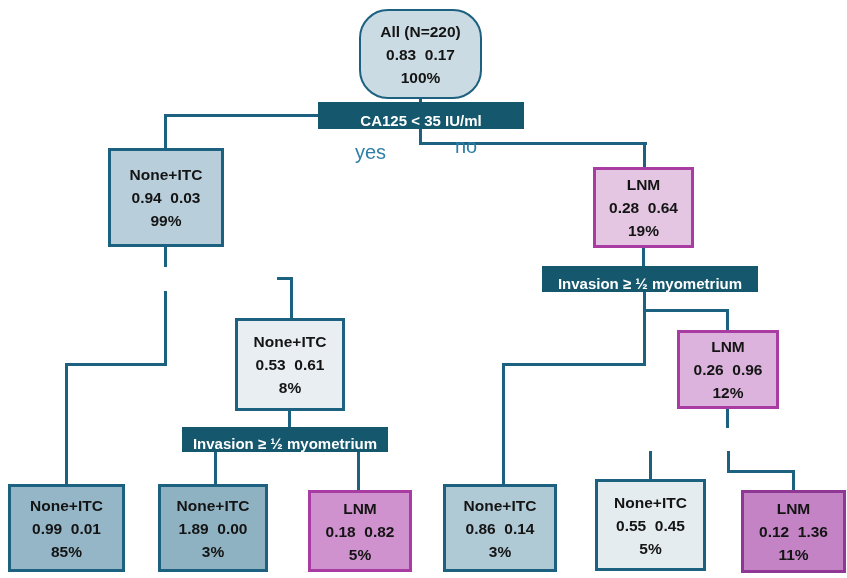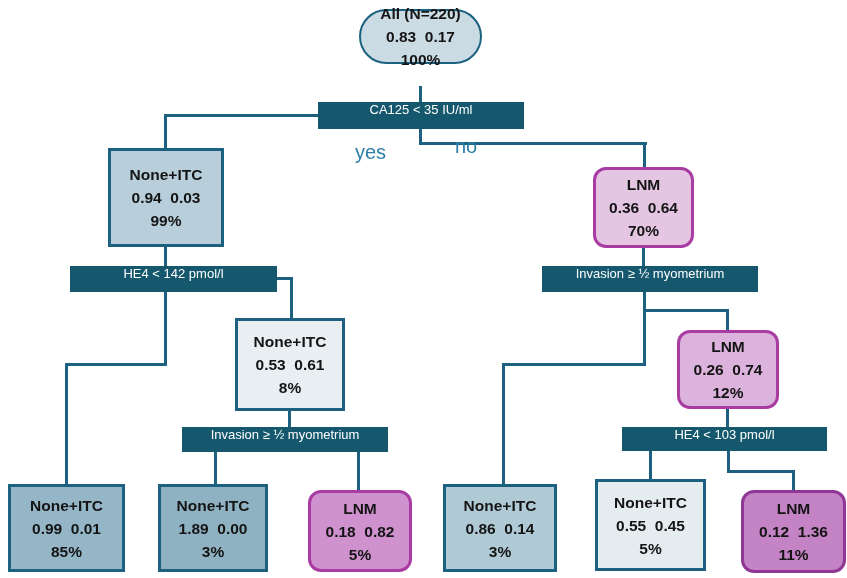--- a/index.html
+++ b/index.html
@@ -7,26 +7,26 @@
     position:relative; width:847px; height:578px; background:#ffffff;
     font-family:"Liberation Sans", sans-serif; overflow:hidden;
   }
   .node {
     position:absolute; box-sizing:border-box;
     border:3px solid #1C617F;
     display:flex; flex-direction:column; justify-content:center; align-items:center;
     font-weight:700; font-size:15.5px; line-height:23px; color:#141414; text-align:center;
   }
   .node .vals { white-space:pre; }
-  .node.pink { border-color:#A83CA3;border-radius:13px; }
+  .node.pink { border-color:#A83CA3; }
   .node.pink-dark { border-color:#8F3794; }
   .bar {
     position:absolute; box-sizing:border-box; background:#15586E; color:#ffffff;
-    display:flex; align-items:flex-start; justify-content:center;
-    font-weight:400; font-size:13px;
+    display:flex; align-items:flex-end; justify-content:center;
+    font-weight:700; font-size:15px;
   }
   .ln { position:absolute; background:#1C617F; }
   .branch-label {
     position:absolute; color:#2E7FA8; font-size:20px; font-weight:400;
   }
 </style>
 </head>
 <body>
 
 <div id="canvas">
@@ -57,60 +57,54 @@
   <div class="ln" style="left:727px;top:451px;width:3px;height:22px;"></div>
   <div class="ln" style="left:727px;top:470px;width:68px;height:3px;"></div>
   <div class="ln" style="left:792px;top:470px;width:3px;height:21px;"></div>
 
   <div class="branch-label" style="left:355px;top:141px;">yes</div>
   <div class="branch-label" style="left:455px;top:135px;">no</div>
 
   <div class="bar" style="left:318px;top:102px;width:206px;height:27px;">
     <span>CA125 &lt; 35 IU/ml</span>
   </div>
-  <div class="bar" style="left:70px;top:266px;width:207px;height:26px;">
-    <span>HE4 &lt; 142 pmol/l</span>
-  </div>
   <div class="bar" style="left:542px;top:266px;width:216px;height:26px;">
     <span>Invasion ≥ ½ myometrium</span>
   </div>
   <div class="bar" style="left:182px;top:427px;width:206px;height:25px;">
     <span>Invasion ≥ ½ myometrium</span>
   </div>
-  <div class="bar" style="left:622px;top:427px;width:205px;height:24px;">
-    <span>HE4 &lt; 103 pmol/l</span>
-  </div>
 
-  <div class="node" style="left:359px;top:9px;width:123px;height:55px;background:#CBDBE3;border-width:2px;border-radius:29px;">
+  <div class="node" style="left:359px;top:9px;width:123px;height:90px;background:#CBDBE3;border-width:2px;border-radius:29px;">
     <div>All (N=220)</div>
     <div class="vals">0.83  0.17</div>
     <div>100%</div>
   </div>
 
   <div class="node" style="left:108px;top:148px;width:116px;height:99px;background:#B8CEDA;">
     <div>None+ITC</div>
     <div class="vals">0.94  0.03</div>
     <div>99%</div>
   </div>
 
   <div class="node pink" style="left:593px;top:167px;width:101px;height:81px;background:#E4C6E3;">
     <div>LNM</div>
-    <div class="vals">0.36  0.64</div>
-    <div>70%</div>
+    <div class="vals">0.28  0.64</div>
+    <div>19%</div>
   </div>
 
   <div class="node" style="left:235px;top:318px;width:110px;height:93px;background:#E8EEF2;">
     <div>None+ITC</div>
     <div class="vals">0.53  0.61</div>
     <div>8%</div>
   </div>
 
   <div class="node pink" style="left:677px;top:330px;width:102px;height:79px;background:#DCB3DD;">
     <div>LNM</div>
-    <div class="vals">0.26  0.74</div>
+    <div class="vals">0.26  0.96</div>
     <div>12%</div>
   </div>
 
   <div class="node" style="left:8px;top:484px;width:117px;height:88px;background:#94B6C6;">
     <div>None+ITC</div>
     <div class="vals">0.99  0.01</div>
     <div>85%</div>
   </div>
 
   <div class="node" style="left:158px;top:484px;width:110px;height:88px;background:#8FB2C2;">

